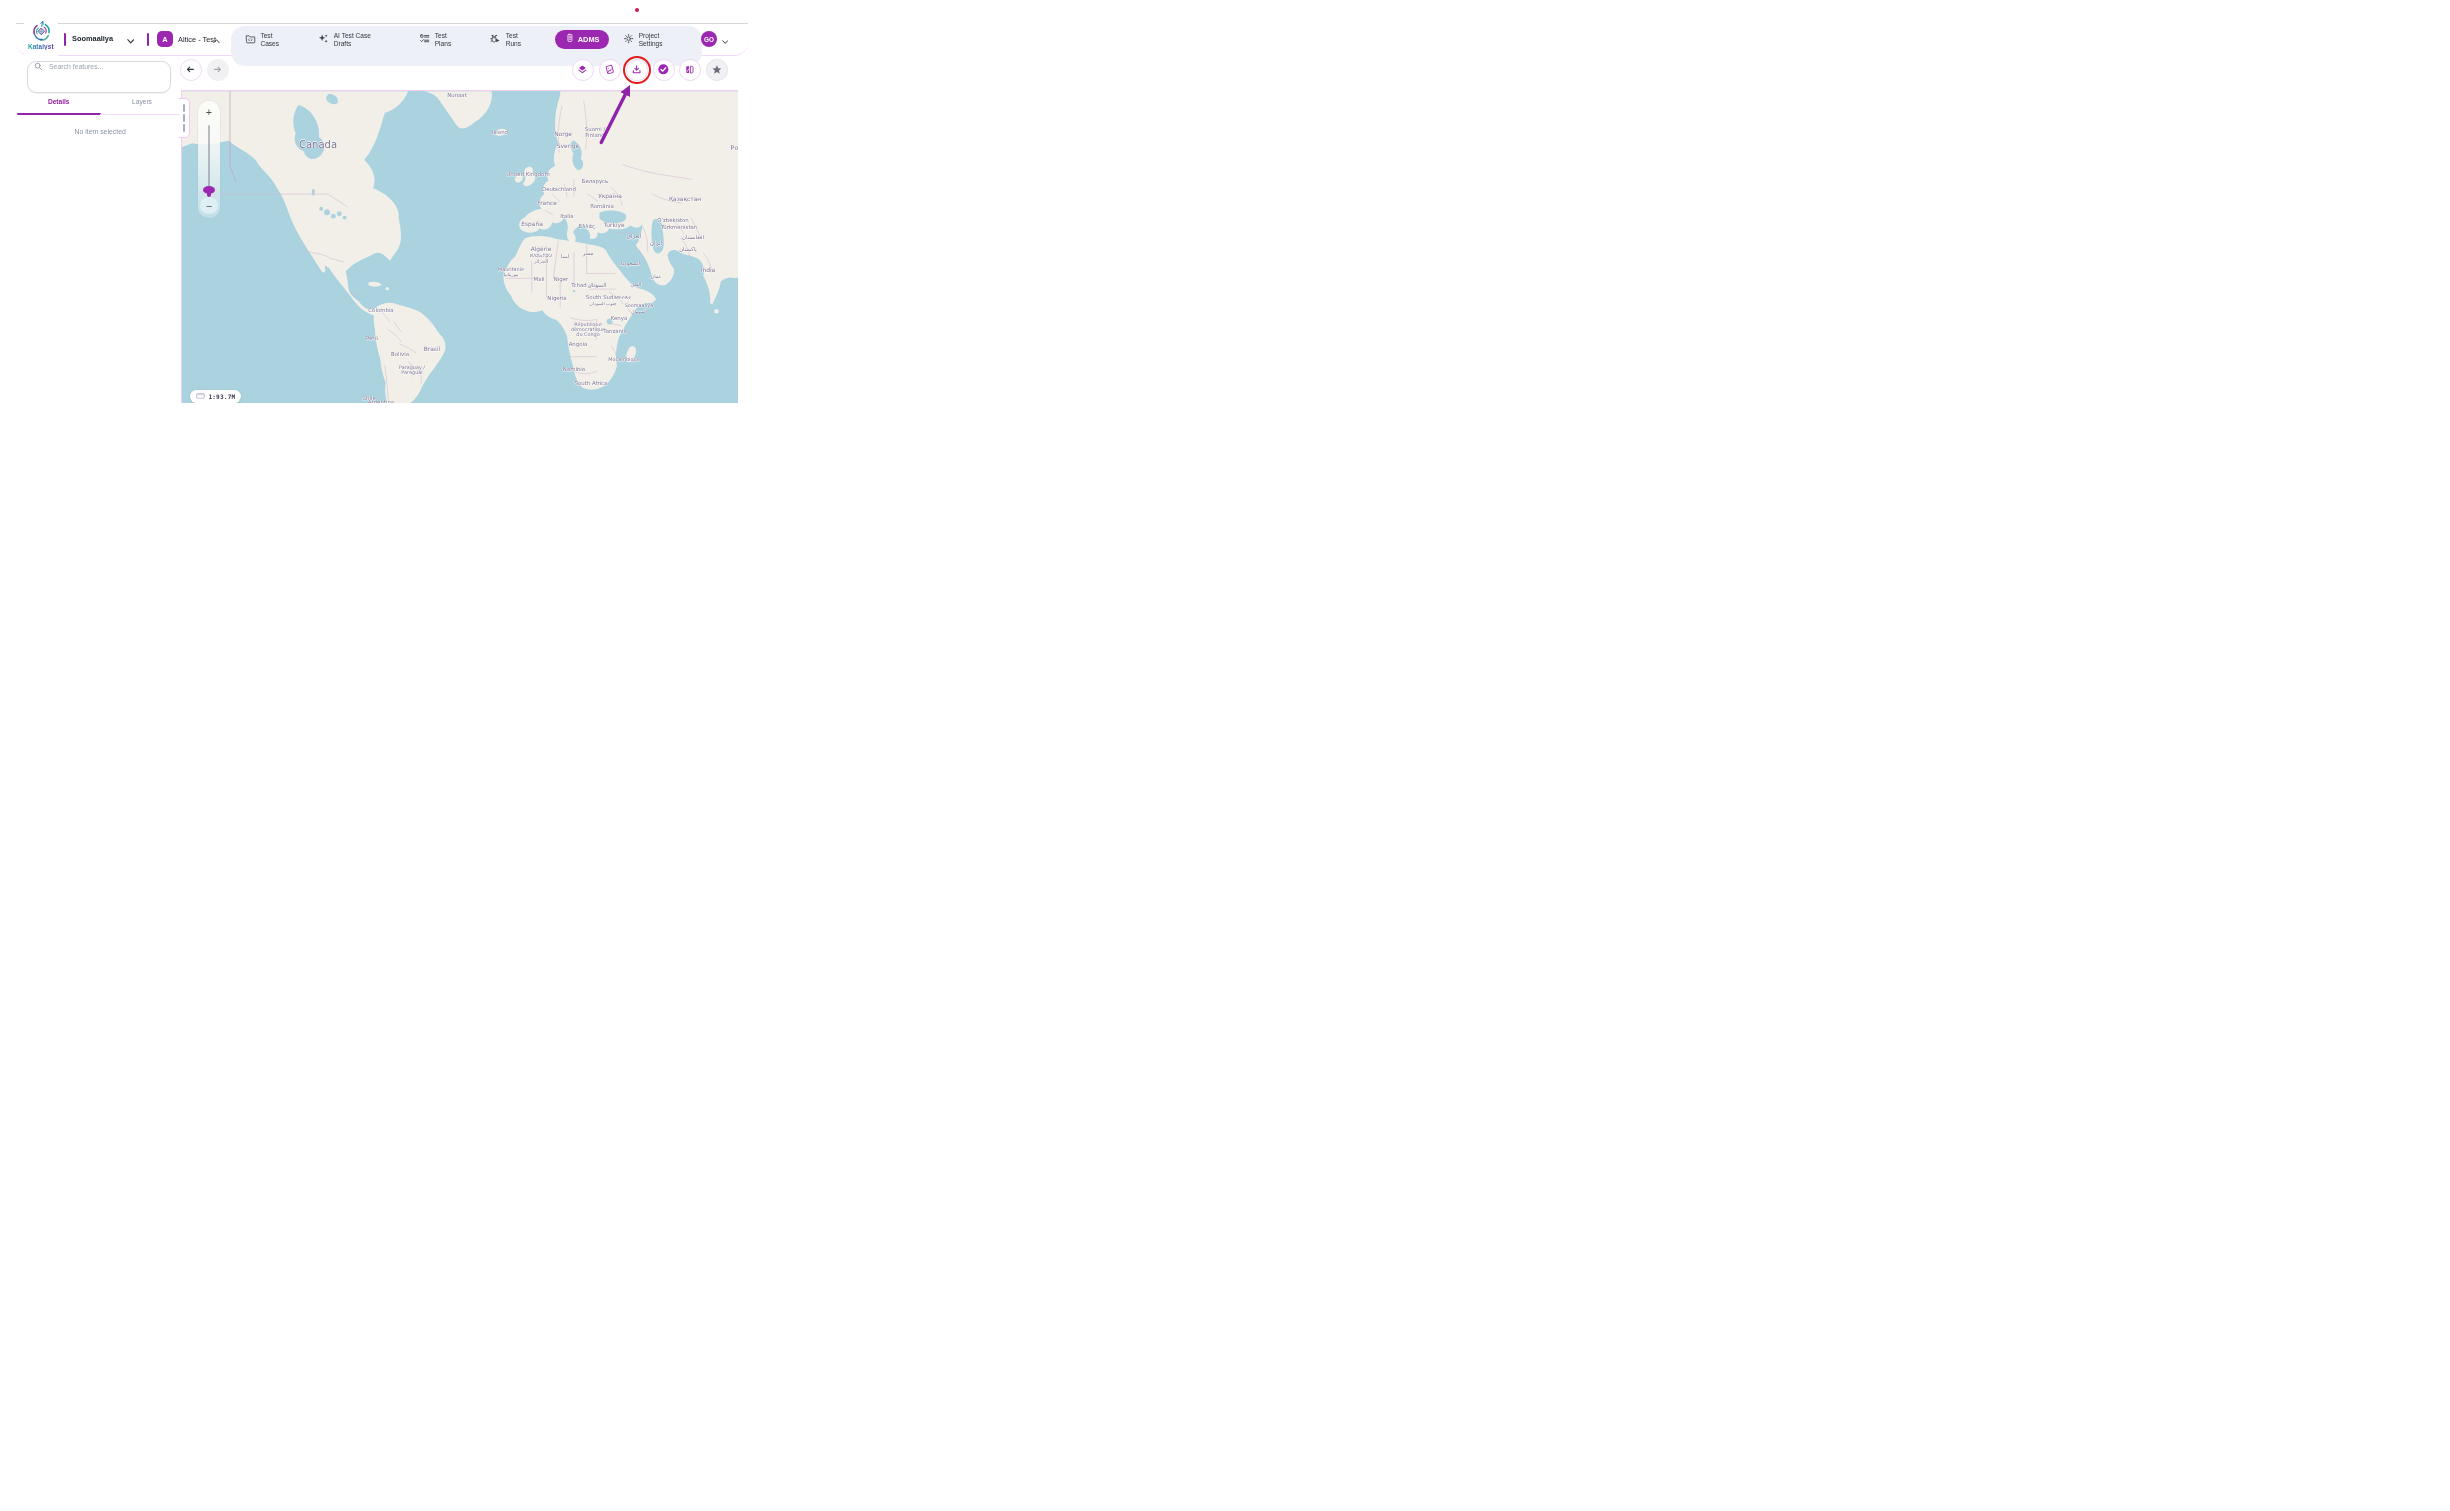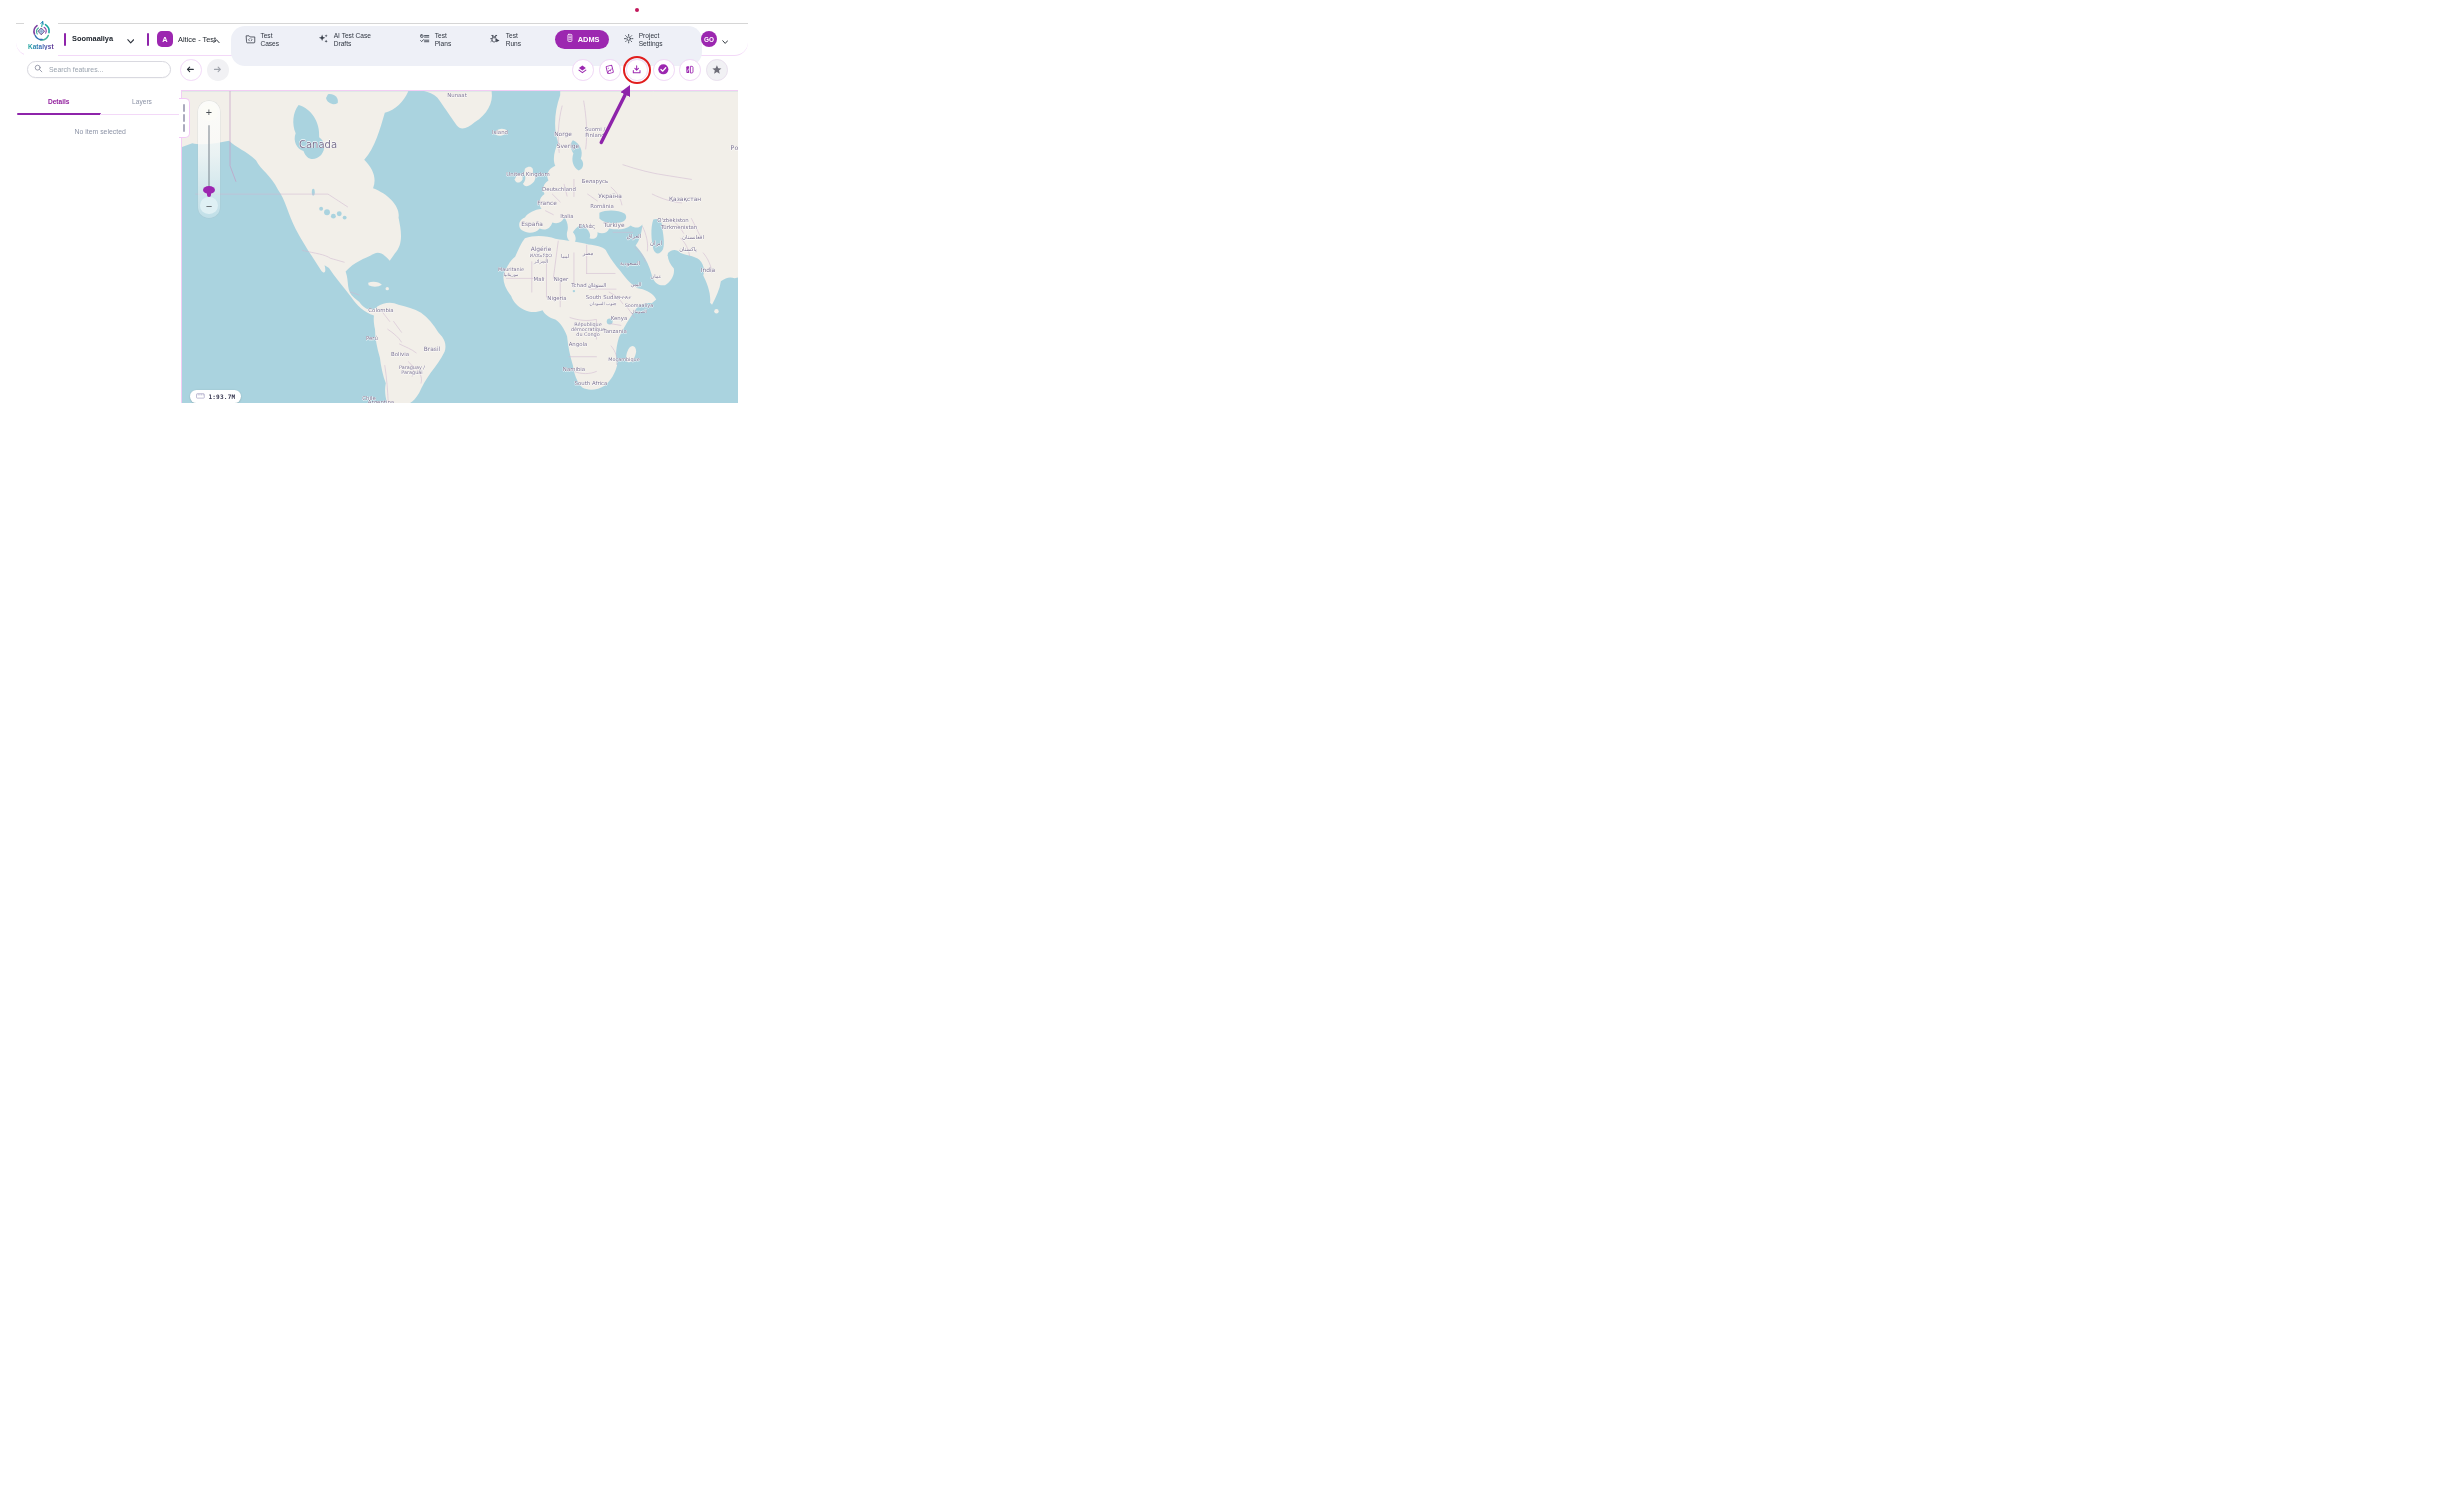--- a/index.html
+++ b/index.html
@@ -24,22 +24,22 @@
      color:#fff;font-weight:700;font-size:7.4px;display:flex;align-items:center;justify-content:center;}
   .proj-name{position:absolute;left:162px;top:10.8px;font-size:7.4px;color:#20262e;}
   .nav-pill{position:absolute;left:215px;top:1.5px;width:471px;height:40px;border-radius:14px;background:#eef0f7;}
   .nav-item{position:absolute;top:0;height:28px;display:flex;align-items:center;gap:4.4px;cursor:pointer;}
   .nav-label{font-size:6.6px;color:#2f3540;line-height:7.8px;}
   .adms{position:absolute;left:324px;top:4.4px;width:54px;height:19px;border-radius:9.8px;background:#9c27b0;
      display:flex;align-items:center;justify-content:center;gap:3.4px;color:#fff;font-weight:700;font-size:7.4px;cursor:pointer;}
   .user-avatar{position:absolute;left:685px;top:7.4px;width:16px;height:16px;border-radius:50%;background:#9c27b0;
      color:#fff;font-weight:700;font-size:6.4px;display:flex;align-items:center;justify-content:center;letter-spacing:0.1px;}
   
-  .search-box{position:absolute;left:27.4px;top:61px;width:144px;height:17px;border:0.5px solid #d9d9e0;border-radius:9.3px;
-     background:#fff;display:flex;align-items:center;padding:0 5.9px;box-sizing:border-box;gap:3.9px;box-shadow:0 0.5px 1px rgba(0,0,0,.05);}
+  .search-box{position:absolute;left:27.4px;top:61px;width:144px;height:32px;border:0.5px solid #d9d9e0;border-radius:9.3px;
+     background:#fff;display:flex;align-items:flex-start;padding:0 5.9px;box-sizing:border-box;gap:3.9px;box-shadow:0 0.5px 1px rgba(0,0,0,.05);}
   .search-box input{border:none;outline:none;flex:1;font-size:6.9px;color:#333;background:transparent;font-family:"Liberation Sans",sans-serif;}
   .search-box input::placeholder{color:#9aa3ae;}
   .circle-btn{position:absolute;width:21.6px;height:21.6px;border-radius:50%;top:59px;display:flex;align-items:center;
      justify-content:center;box-sizing:border-box;cursor:pointer;}
   .btn-back{left:180px;background:#fff;border:0.5px solid #f2d9f8;}
   .btn-fwd{left:207px;background:#f1f1f4;}
   .tb{background:#fff;border:0.5px solid #f0d7f6;}
   .tb-gray{background:#f1f1f4;border:0.5px solid #e9e0ee;}
   
   .tab{position:absolute;top:98px;text-align:center;font-size:6.6px;cursor:pointer;}

